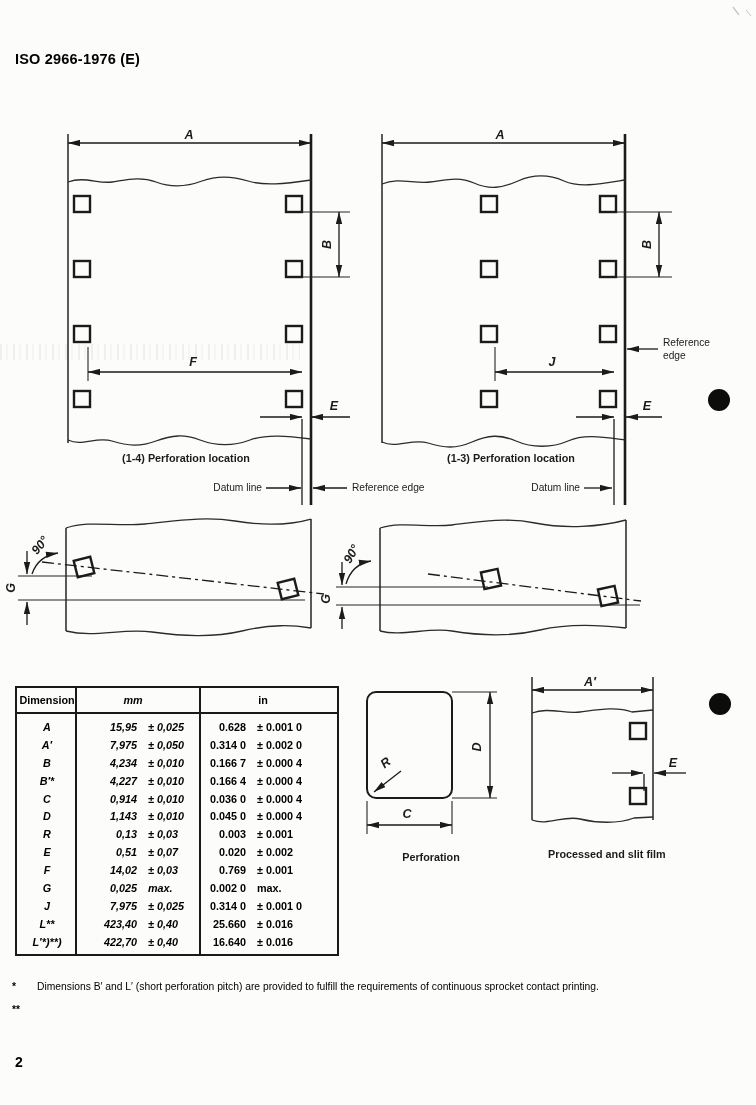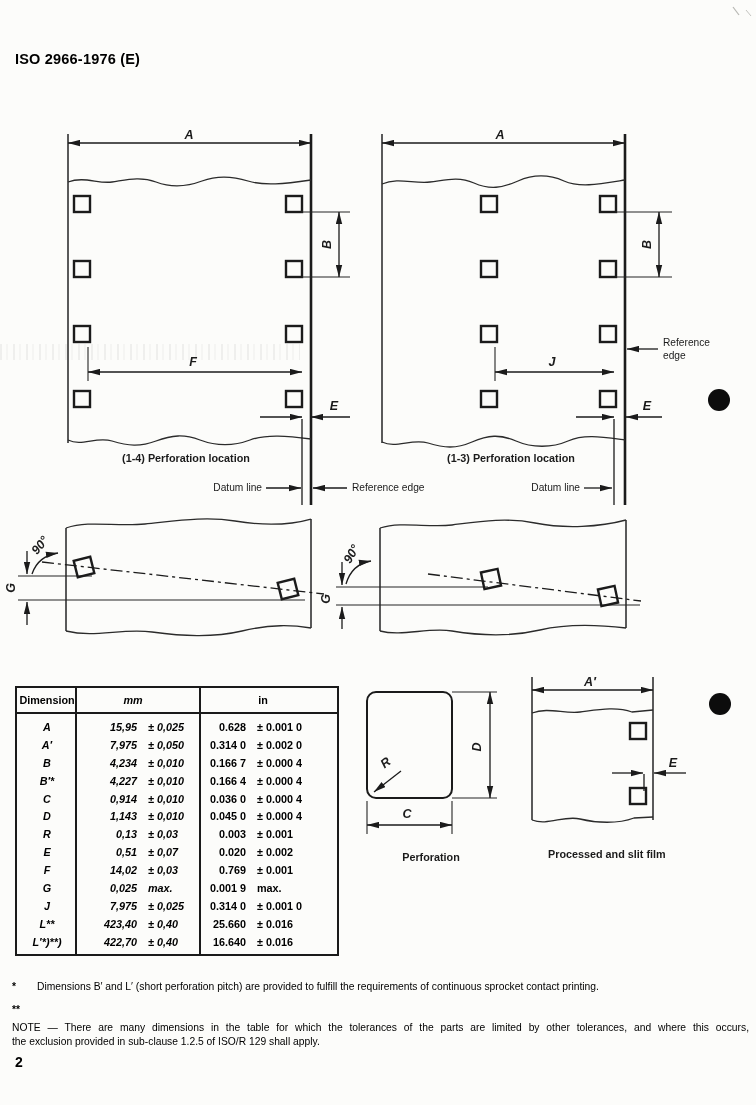--- a/index.html
+++ b/index.html
@@ -326,21 +326,21 @@
             <span class="t">± 0.001</span>
           </div>
         </div>
         <div class="tr">
           <div class="c1 dimcell">G</div>
           <div class="c2 num">
             <span class="v">0,025</span>
             <span class="t">max.</span>
           </div>
           <div class="c3 num">
-            <span class="v">0.001 9</span>
+            <span class="v">0.002 0</span>
             <span class="t">max.</span>
           </div>
         </div>
         <div class="tr">
           <div class="c1 dimcell">J</div>
           <div class="c2 num">
             <span class="v">7,975</span>
             <span class="t">± 0,025</span>
           </div>
           <div class="c3 num">
@@ -369,19 +369,15 @@
             <span class="v">16.640</span>
             <span class="t">± 0.016</span>
           </div>
         </div>
       </div>
   </div>
 
   <div class="abs fn-sym" id="fn1-sym">*</div>
   <div class="abs fn-text" id="fn1-text">Dimensions B′ and L′ (short perforation pitch) are provided to fulfill the requirements of continuous sprocket contact printing.</div>
   <div class="abs fn-sym" id="fn2-sym">**</div>
-  <div class="abs" id="note">
-    <div class="j">NOTE — There are many dimensions in the table for which the tolerances of the parts are limited by other tolerances, and where this occurs,</div>
-    <div>the exclusion provided in sub-clause 1.2.5 of ISO/R 129 shall apply.</div>
-  </div>
 
   <div class="abs" id="page-num">2</div>
 </div>
 
 </body></html>

